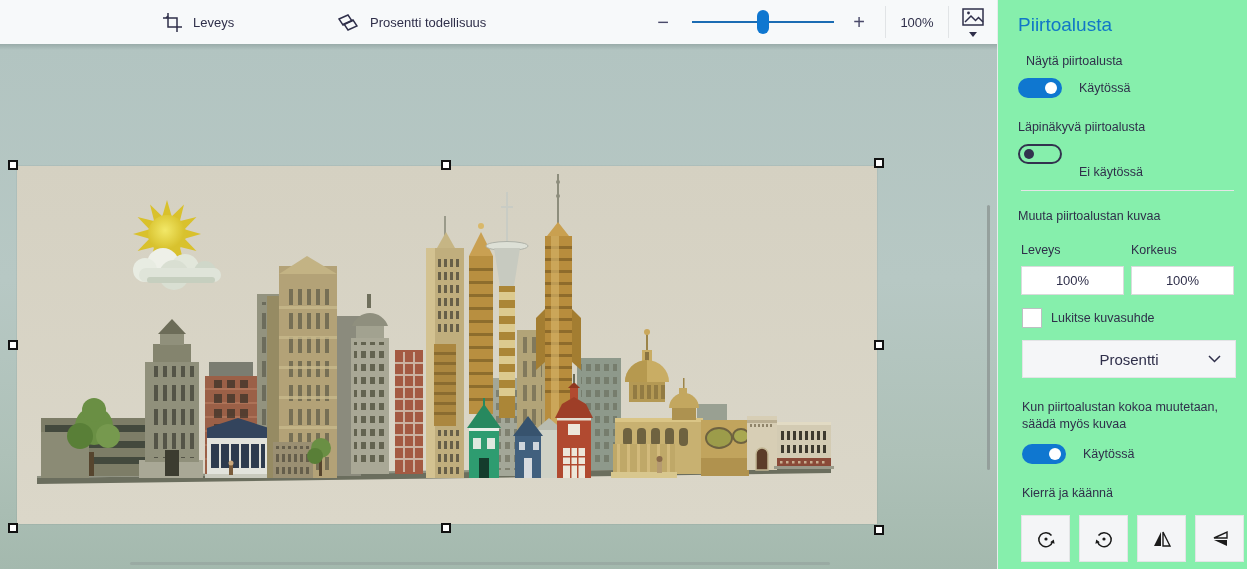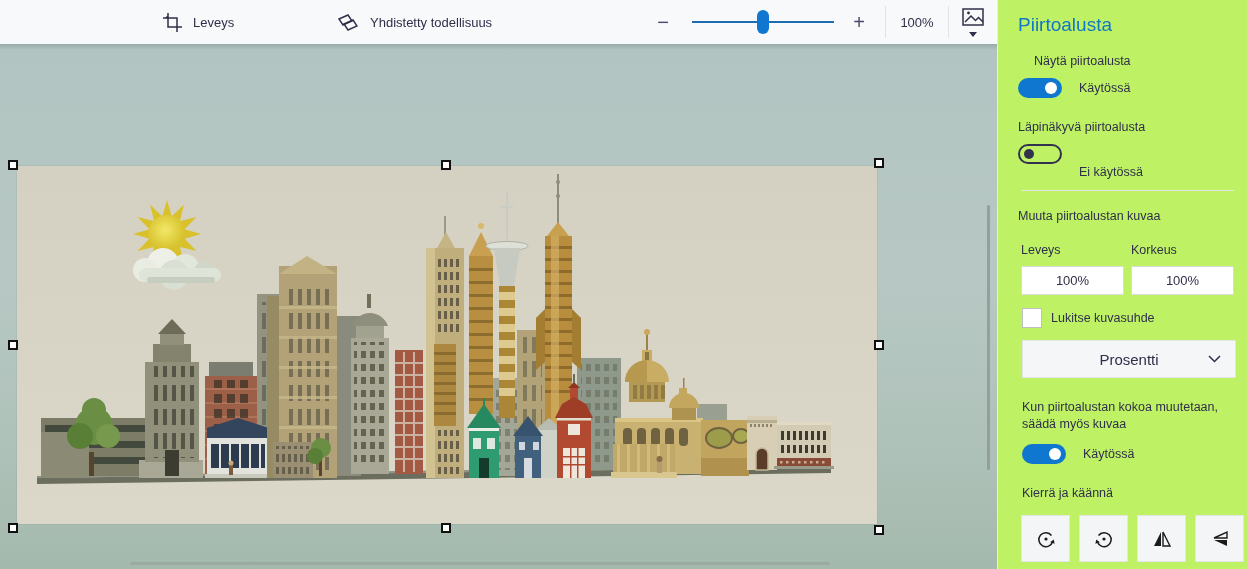--- a/index.html
+++ b/index.html
@@ -31,21 +31,21 @@
   .canvas{position:absolute;left:17px;top:122px;width:860px;height:358px;
       background:linear-gradient(180deg,#d5d1c2,#dbd7c9);box-shadow:0 0 0 1px rgba(0,0,0,.04);}
   .canvas svg{position:absolute;left:0;top:0;width:100%;height:100%;}
   .handle{position:absolute;width:10px;height:10px;background:#fff;border:2px solid #111;
       box-sizing:border-box;z-index:3;}
   .vscroll{position:absolute;left:987px;top:161px;width:3px;height:265px;background:#8f9996;
       border-radius:2px;opacity:.85;}
   .hscroll{position:absolute;left:130px;top:518px;width:700px;height:3px;background:#8f9996;
       border-radius:2px;opacity:.45;}
   
-  .sidebar{position:absolute;left:997px;top:0;width:250px;height:569px;background:#bef264;
+  .sidebar{position:absolute;left:997px;top:0;width:250px;height:569px;background:#86efac;
       border-left:1px solid #e8ecec;box-sizing:border-box;}
   .sb-title{position:absolute;left:20px;top:14px;font-size:19px;color:#1177c7;}
   .sb-label{position:absolute;font-size:12.5px;color:#2f2f4a;}
   .toggle{position:absolute;width:44px;height:20px;border-radius:10px;box-sizing:border-box;}
   .toggle.on{background:#0f77d0;}
   .toggle.on .knob{position:absolute;right:5px;top:4px;width:12px;height:12px;border-radius:50%;background:#fff;}
   .toggle.off{background:transparent;border:2px solid #32324e;}
   .toggle.off .knob{position:absolute;left:4px;top:3px;width:10px;height:10px;border-radius:50%;background:#32324e;}
   .divider{position:absolute;left:23px;width:213px;height:1px;background:#e4e6e6;}
   .sb-input{position:absolute;width:103px;height:29px;border:1px solid #d9dbdb;background:#fff;
@@ -74,21 +74,21 @@
       </span>
     <span>Leveys</span>
   </div>
   <div class="tb-item" style="left:337px">
     <span>
         <svg width="22" height="19" viewBox="0 0 22 19" fill="none" stroke="#2f2f4a" stroke-width="1.4">
       <path d="M2 6 L11 2 L15 8 L6 12 Z"></path>
           <path d="M7 11 L16 7 L20 13 L11 17 Z"></path>
     </svg>
       </span>
-    <span>Yhdistetty todellisuus</span>
+    <span>Prosentti todellisuus</span>
   </div>
 
   <div class="zoom-btn" style="left:650px">−</div>
   <div class="zoom-slider">
     <div class="zoom-track"></div>
     <div class="zoom-thumb"></div>
   </div>
   <div class="zoom-btn" style="left:846px">+</div>
 
   <div class="tb-sep" style="left:885px"></div>
@@ -452,21 +452,21 @@
   <div class="handle" style="left:441px;top:479px"></div>
   <div class="handle" style="left:874px;top:481px"></div>
 
   <div class="vscroll"></div>
   <div class="hscroll"></div>
 </div>
 
 <div class="sidebar">
   <div class="sb-title">Piirtoalusta</div>
 
-  <div class="sb-label" style="left:36px;top:54px">Näytä piirtoalusta</div>
+  <div class="sb-label" style="left:28px;top:54px">Näytä piirtoalusta</div>
   <div class="toggle on" style="left:20px;top:78px">
       <div class="knob"></div>
     </div>
   <div class="sb-label" style="left:81px;top:81px">Käytössä</div>
 
   <div class="sb-label" style="left:20px;top:120px">Läpinäkyvä piirtoalusta</div>
   <div class="toggle off" style="left:20px;top:144px">
       <div class="knob"></div>
     </div>
   <div class="sb-label" style="left:81px;top:165px">Ei käytössä</div>

